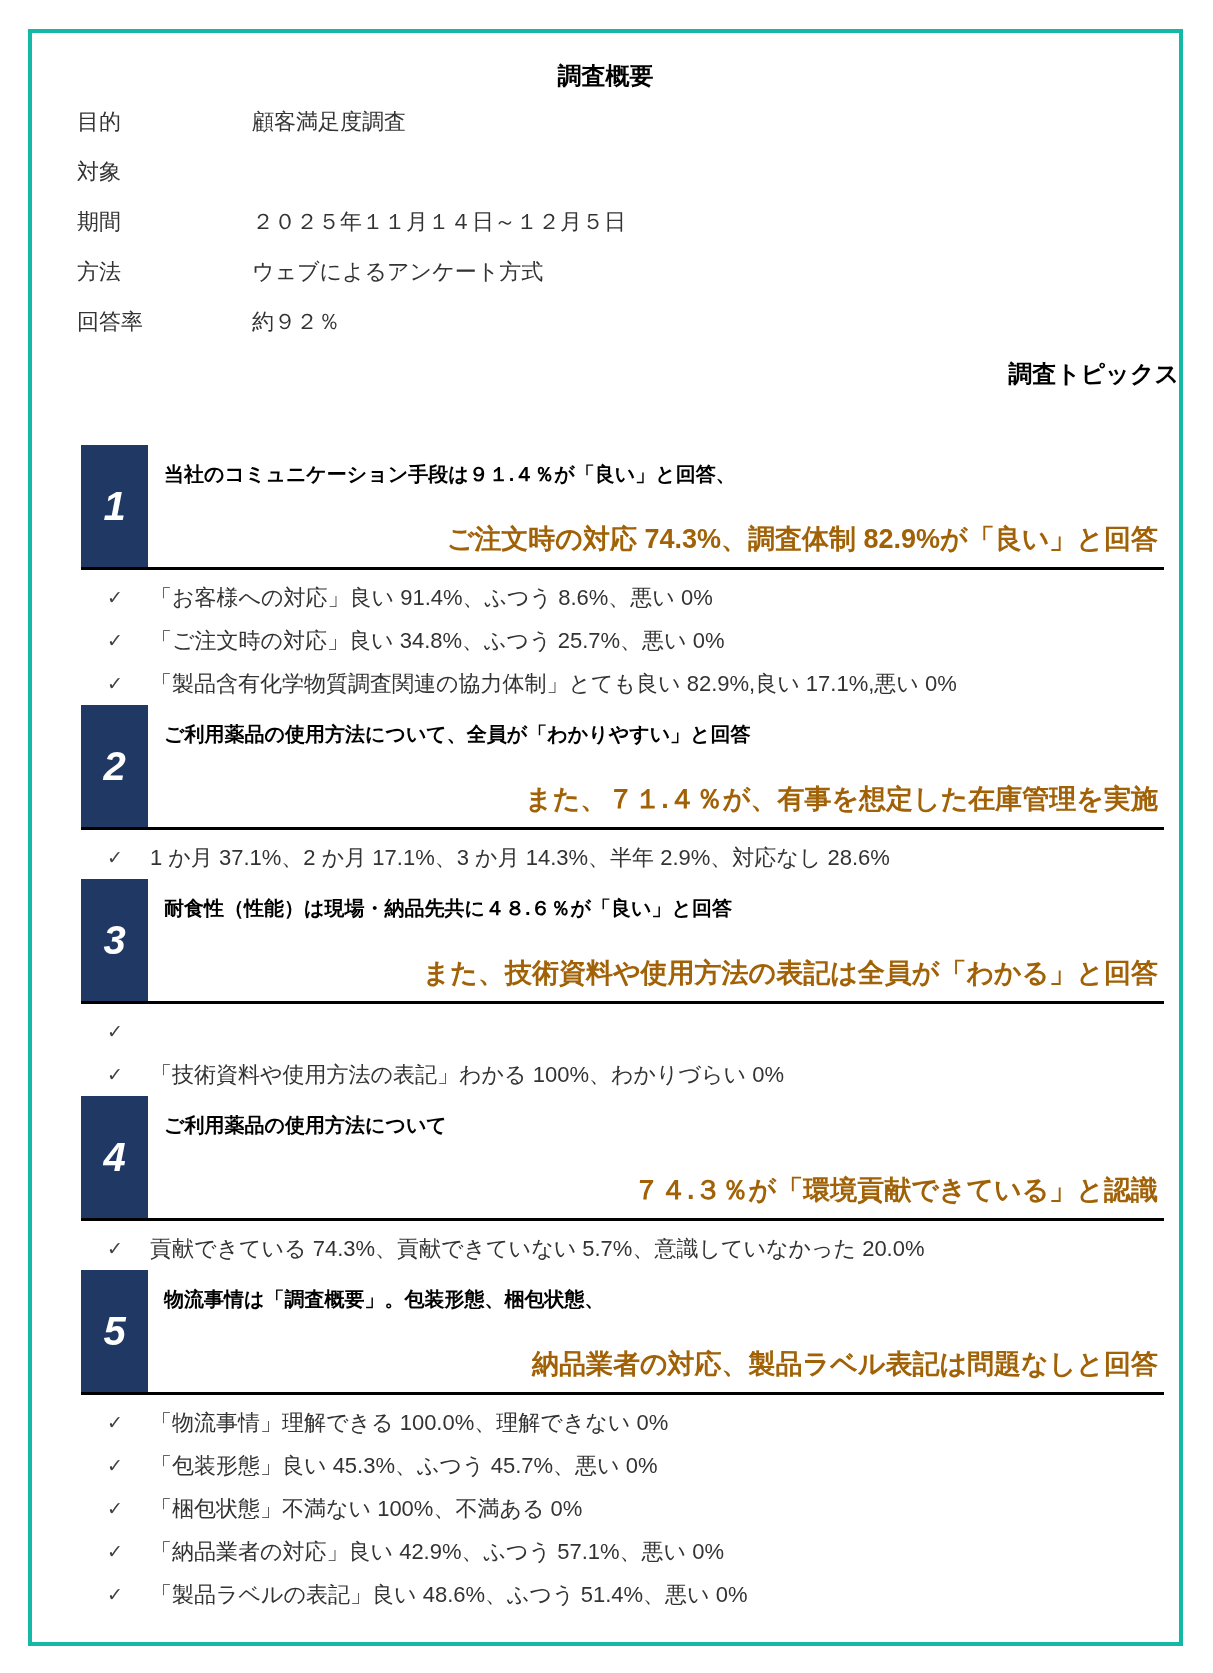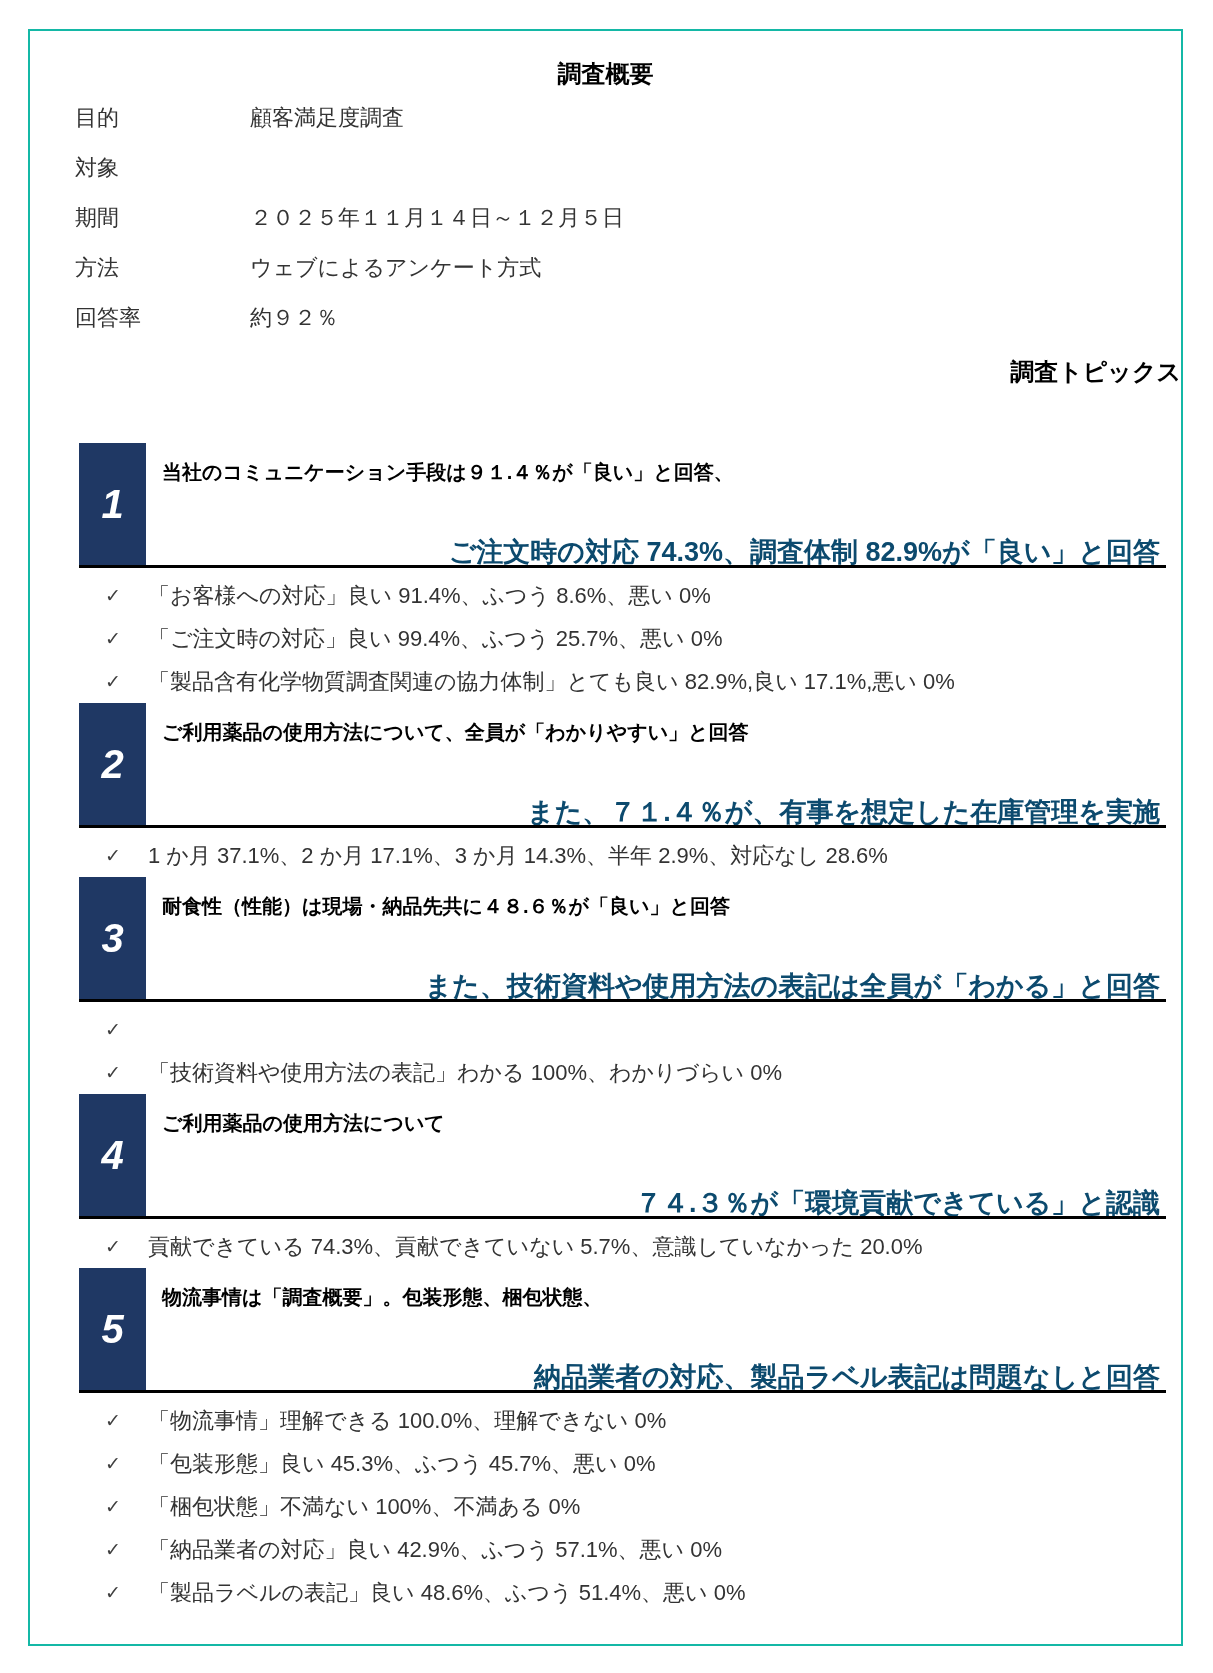--- a/index.html
+++ b/index.html
@@ -5,31 +5,31 @@
   * { margin:0; padding:0; box-sizing:border-box; }
   html,body { background:#ffffff; }
   body {
     width:1213px; height:1673px; position:relative;
     font-family:"Liberation Sans","DejaVu Sans",sans-serif;
     color:#333333;
   }
   .page-border {
     position:absolute; left:28px; top:29px;
     width:1155px; height:1617px;
-    border:2px solid #14b8a6;
+    border:4px solid #14b8a6;
     background:#ffffff;
     overflow:hidden;
   }
   .doc-title {
     margin-top:28px;
     text-align:center;
     font-size:24px; font-weight:bold; color:#000000;
     line-height:30px;
   }
-  .overview-rows { margin-top:18px;font-family:Liberation Mono, monospace; }
+  .overview-rows { margin-top:18px; }
   .overview-row {
     display:flex; align-items:flex-start;
     font-size:22px; line-height:26px; color:#333333;
     margin-bottom:24px;
   }
   .overview-label { width:220px; padding-left:45px; }
   .overview-value { flex:1; }
 
   .topics-title {
     margin-top:12px;
@@ -52,22 +52,22 @@
     font-size:40px; font-weight:bold; font-style:italic;
   }
   .topic-headlines { flex:1; padding-left:16px; overflow:hidden; }
   .headline-1 {
     margin-top:14px;
     font-size:20px; line-height:31px; font-weight:bold; color:#000000;
     text-align:left;
     white-space:nowrap;
   }
   .headline-2 {
-    margin-top:49px;
-    font-size:27px; line-height:31px; font-weight:bold; color:#0c4a6e;
+    margin-top:34px;
+    font-size:27px; line-height:31px; font-weight:bold; color:#a16207;
     text-align:right; padding-right:6px;
     white-space:nowrap;
   }
 
   .bullets {
     margin-left:49px; margin-right:15px;
     padding-top:6px;
   }
   .bullet-row {
     display:flex; align-items:center;
@@ -120,21 +120,21 @@
       <div class="headline-2">ご注文時の対応 74.3%、調査体制 82.9%が「良い」と回答</div>
     </div>
   </div>
   <div class="bullets">
     <div class="bullet-row">
       <span class="bullet-check">✓</span>
       <span class="bullet-text">「お客様への対応」良い 91.4%、ふつう 8.6%、悪い 0%</span>
     </div>
     <div class="bullet-row">
       <span class="bullet-check">✓</span>
-      <span class="bullet-text">「ご注文時の対応」良い 99.4%、ふつう 25.7%、悪い 0%</span>
+      <span class="bullet-text">「ご注文時の対応」良い 34.8%、ふつう 25.7%、悪い 0%</span>
     </div>
     <div class="bullet-row">
       <span class="bullet-check">✓</span>
       <span class="bullet-text">「製品含有化学物質調査関連の協力体制」とても良い 82.9%,良い 17.1%,悪い 0%</span>
     </div>
   </div>
 
   <div class="topic-block">
     <div class="topic-number" style="background: rgb(31, 56, 100);">2</div>
     <div class="topic-headlines">

